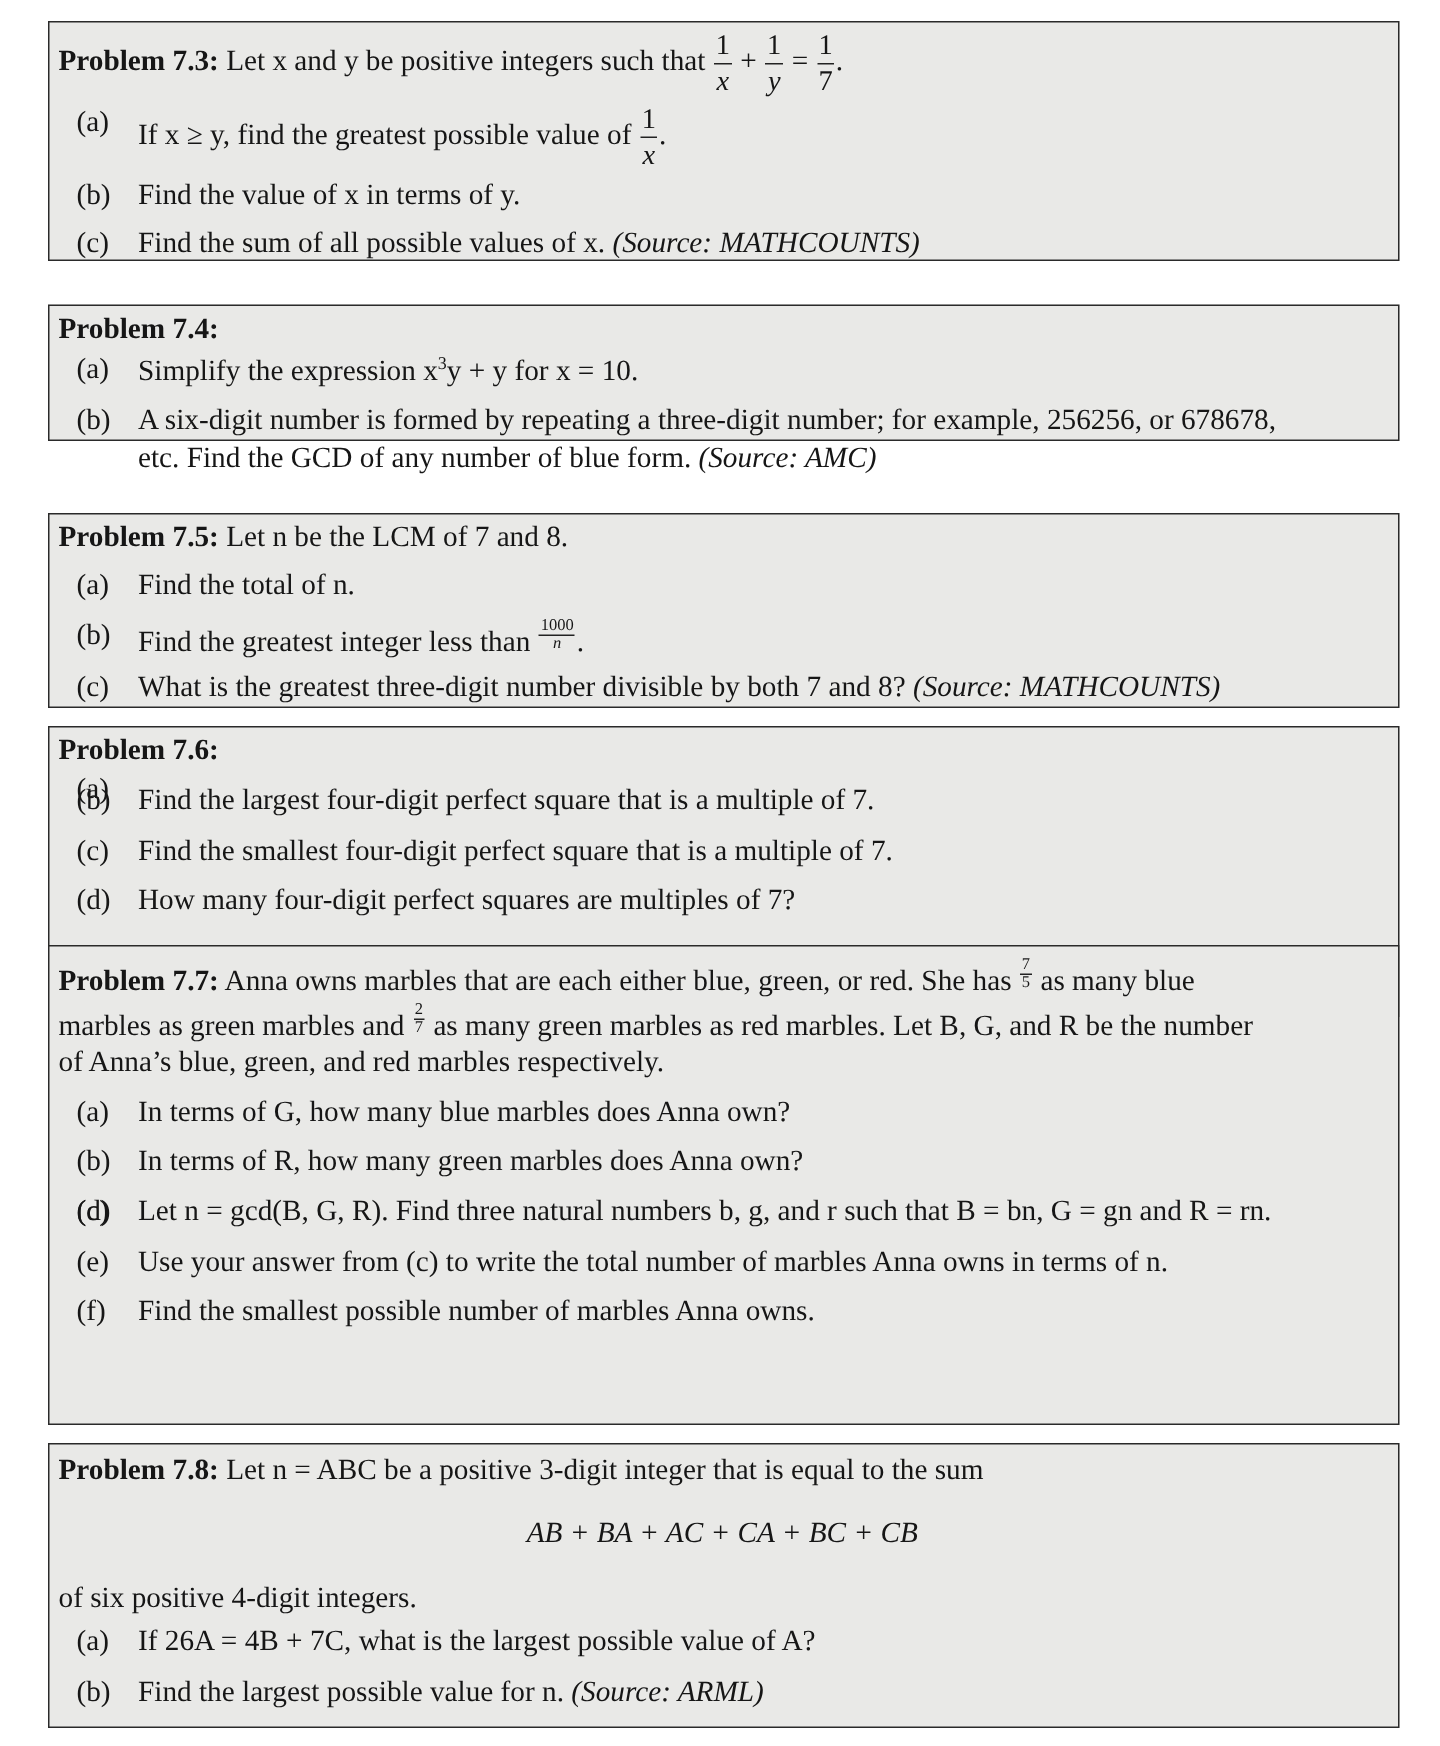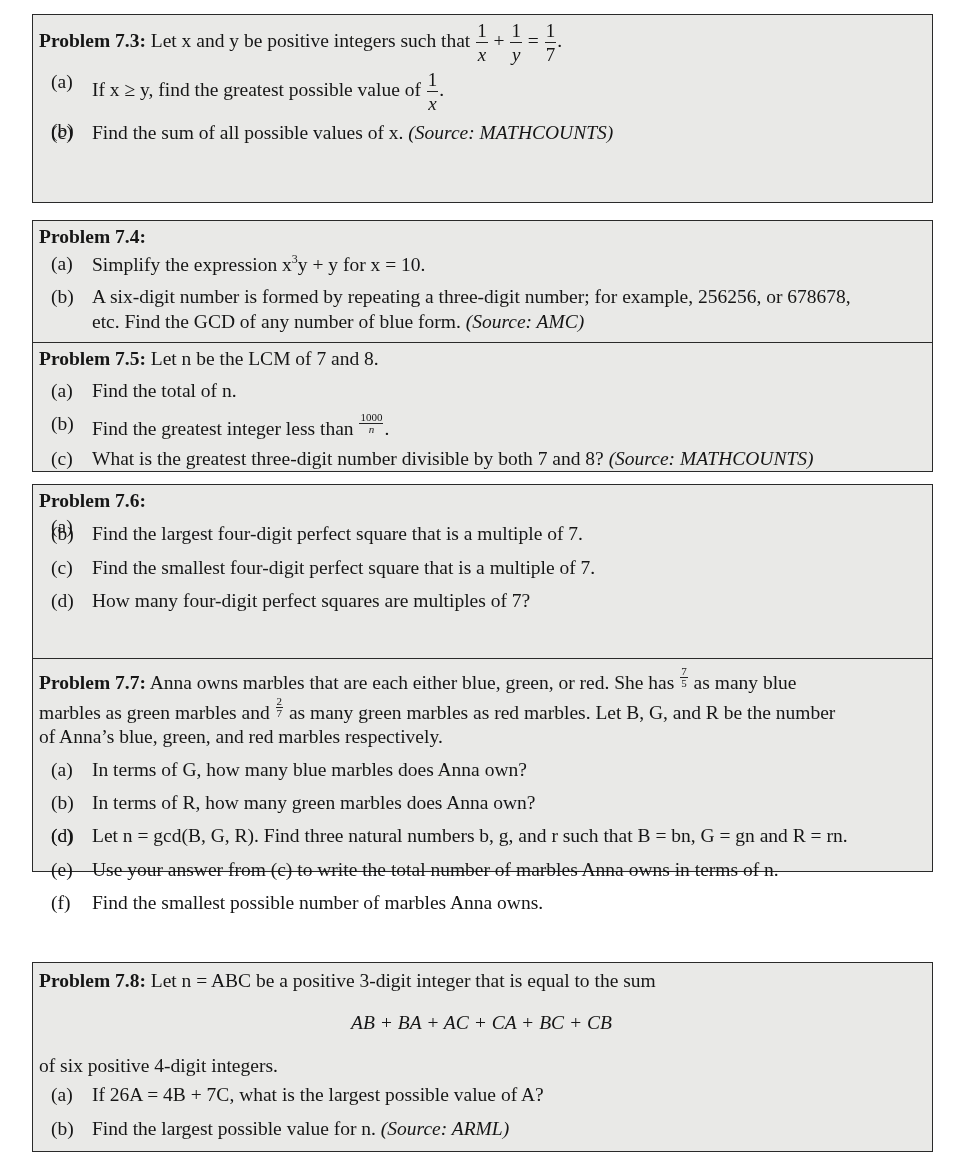--- a/index.html
+++ b/index.html
@@ -25,46 +25,47 @@
   .frac.big { font-size:19px; }
   .frac.big .n { padding-bottom:2px; }
   .frac.big .d { padding-top:2px; }
   .frac.sm { font-size:11px; vertical-align:0.2em; }
   sup { font-size:12px; }
   .center { text-align:center; }
 </style>
 </head>
 <body>
 
-<div class="box" style="top:14px;height:189px;">
+<div class="box" style="top:14px;height:160px;">
   <div class="line" style="margin-top:2px;">
     <span class="hdr">Problem 7.3:</span>
     <span>Let x and y be positive integers such that</span>
     <span class="frac big"><span class="n">1</span><span class="d">x</span></span>
     <span>+</span>
     <span class="frac big"><span class="n">1</span><span class="d">y</span></span>
     <span>=</span>
     <span class="frac big"><span class="n">1</span><span class="d" style="font-style:normal">7</span></span><span>.</span>
   </div>
   <div class="part line" style="margin-top:6px;">
     <span class="lbl">(a)</span>
     <span>If x ≥ y, find the greatest possible value of</span>
     <span class="frac big"><span class="n">1</span><span class="d">x</span></span><span>.</span>
   </div>
   <div class="part line" style="margin-top:6px;">
     <span class="lbl">(b)</span>
+    <span>Find the value of x in terms of y.</span>
   </div>
   <div class="part line" style="margin-top:8px;">
     <span class="lbl">(c)</span>
     <span>Find the sum of all possible values of x.</span>
     <span class="src">(Source: MATHCOUNTS)</span>
   </div>
 </div>
 
-<div class="box" style="top:220px;height:133px;">
+<div class="box" style="top:203px;height:91px;">
   <div class="hdr line">Problem 7.4:</div>
   <div class="part line" style="margin-top:3px;">
     <span class="lbl">(a)</span>
     <span>Simplify the expression x</span><sup>3</sup><span>y + y for x = 10.</span>
   </div>
   <div class="part" style="margin-top:8px;">
     <span class="lbl">(b)</span>
     <div class="line">A six-digit number is formed by repeating a three-digit number; for example, 256256, or 678678,</div>
     <div class="line"><span>etc. Find the GCD of any number of blue form.</span>
       <span class="src">(Source: AMC)</span></div>
@@ -104,21 +105,21 @@
   <div class="part line" style="margin-top:9px;">
     <span class="lbl">(c)</span>
     <span>Find the smallest four-digit perfect square that is a multiple of 7.</span>
   </div>
   <div class="part line" style="margin-top:9px;">
     <span class="lbl">(d)</span>
     <span>How many four-digit perfect squares are multiples of 7?</span>
   </div>
 </div>
 
-<div class="box" style="top:658px;height:214px;font-family:Liberation Serif, serif;">
+<div class="box" style="top:630px;height:320px;font-family:Liberation Serif, serif;">
   <div class="line" style="margin-top:3px;">
     <span class="hdr">Problem 7.7:</span>
     <span>Anna owns marbles that are each either blue, green, or red.  She has</span>
     <span class="frac sm"><span class="n">7</span><span class="d" style="font-style:normal">5</span></span>
     <span>as many blue</span>
   </div>
   <div class="line">
     <span>marbles as green marbles and</span>
     <span class="frac sm"><span class="n">2</span><span class="d" style="font-style:normal">7</span></span>
     <span>as many green marbles as red marbles. Let B, G, and R be the number</span>

